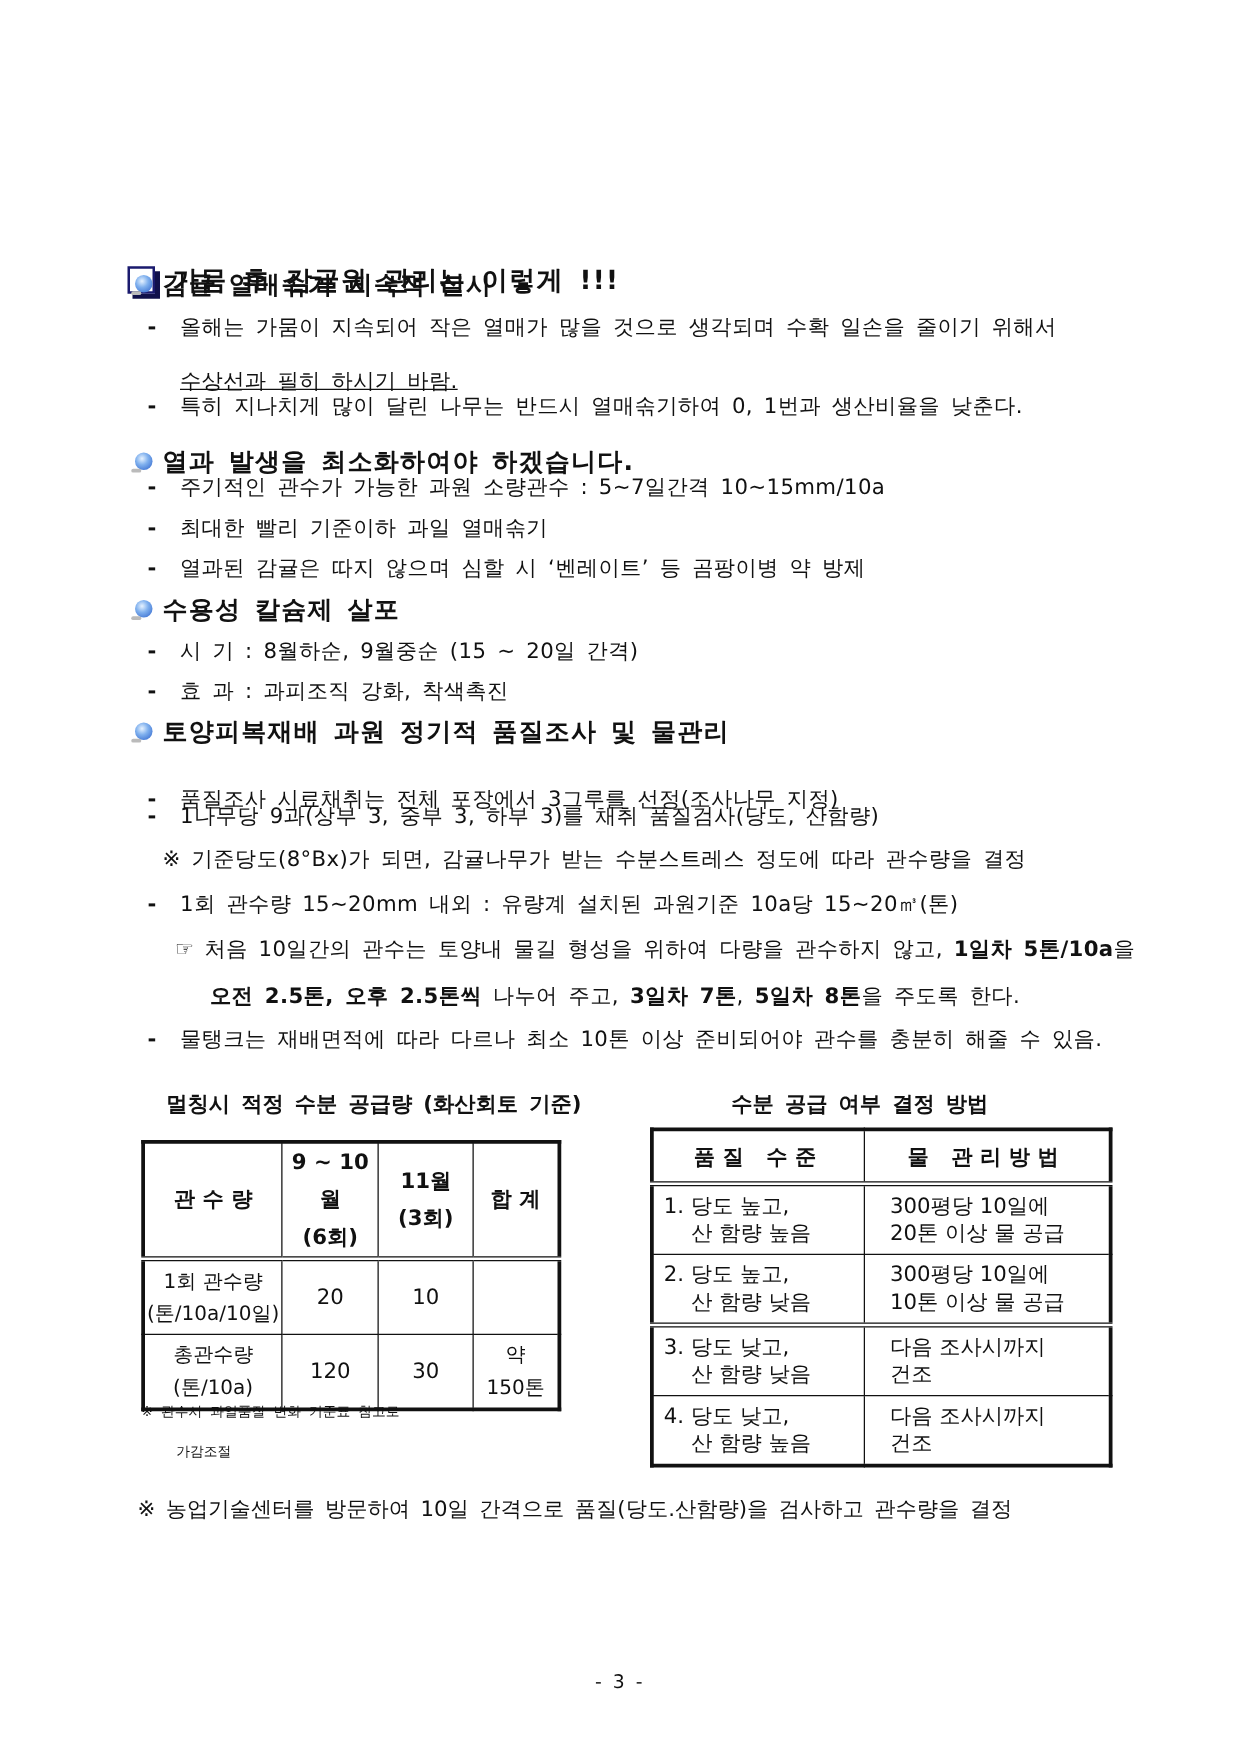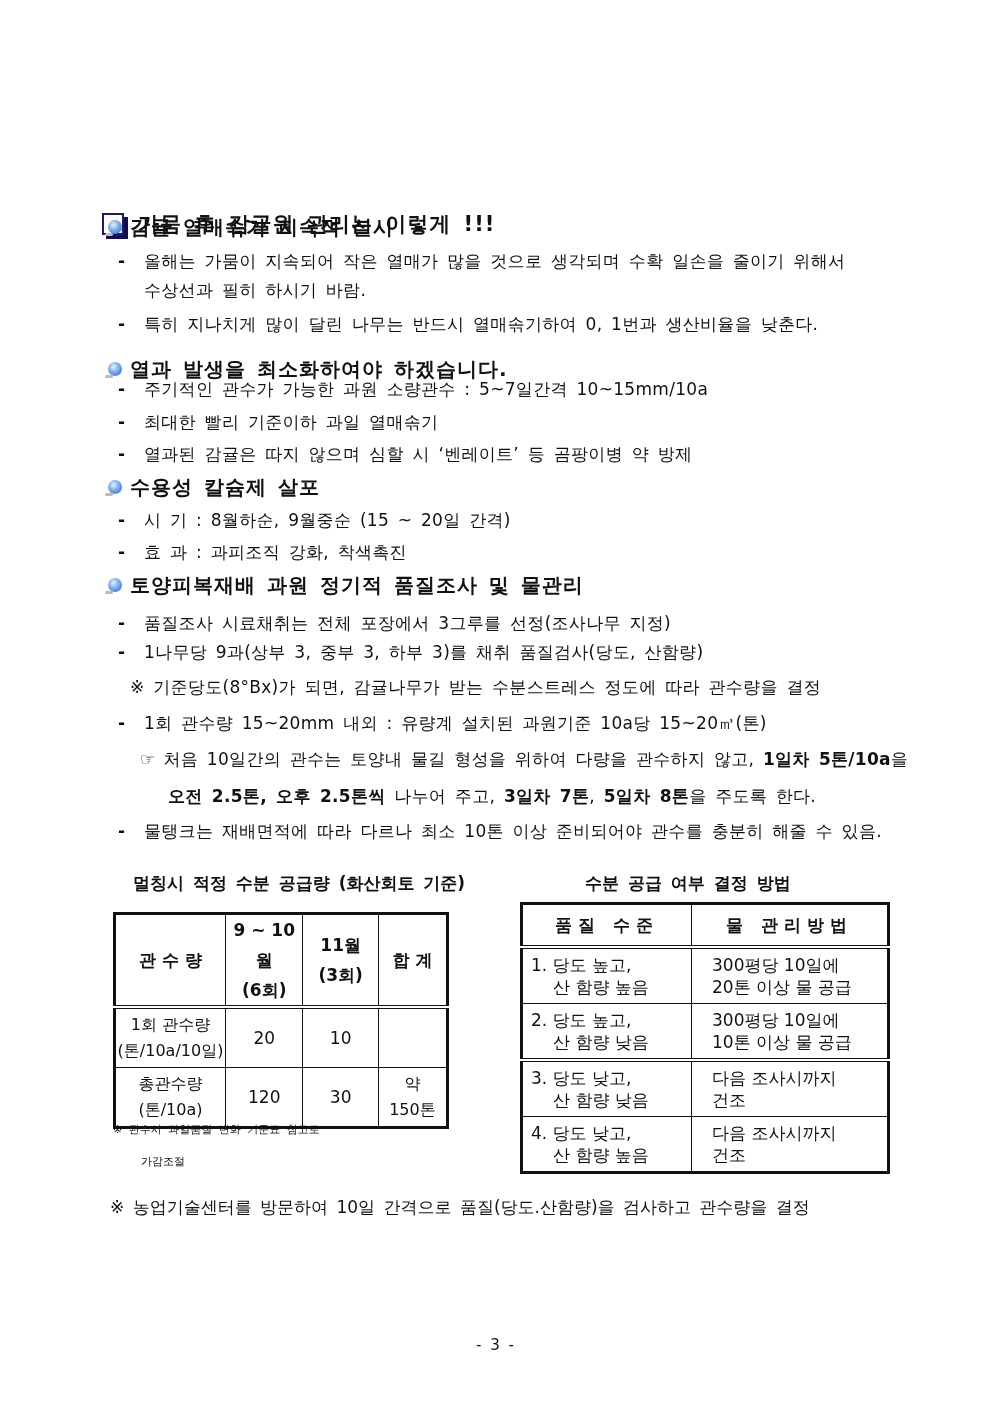--- a/index.html
+++ b/index.html
@@ -58,21 +58,21 @@
   <div class="main-title">
     <div class="checkbox-icon"></div>
     <span class="main-title-text">가뭄 후 감귤원 관리는 이렇게 !!!</span>
   </div>
 
   <div class="section" style="top:212px;">
     <span class="bullet-icon"></span>
     <span class="section-text">감귤 열매솎기 지속적 실시</span>
   </div>
   <div class="line" style="left:118px; top:250px;"><span class="dash">-</span><span>올해는 가뭄이 지속되어 작은 열매가 많을 것으로 생각되며 수확 일손을 줄이기 위해서</span></div>
-  <div class="line" style="left:144px; top:279px;"><span>수상선과 필히 하시기 바람.</span></div>
+  <div class="line" style="left:144px; top:293px;text-decoration:underline;"><span>수상선과 필히 하시기 바람.</span></div>
   <div class="line" style="left:118px; top:313px;"><span class="dash">-</span><span>특히 지나치게 많이 달린 나무는 반드시 열매솎기하여 0, 1번과 생산비율을 낮춘다.</span></div>
 
   <div class="section" style="top:354px;">
     <span class="bullet-icon"></span>
     <span class="section-text">열과 발생을 최소화하여야 하겠습니다.</span>
   </div>
   <div class="line" style="left:118px; top:378px;"><span class="dash">-</span><span>주기적인 관수가 가능한 과원 소량관수 : 5~7일간격 10~15mm/10a</span></div>
   <div class="line" style="left:118px; top:411px;"><span class="dash">-</span><span>최대한 빨리 기준이하 과일 열매솎기</span></div>
   <div class="line" style="left:118px; top:443px;"><span class="dash">-</span><span>열과된 감귤은 따지 않으며 심할 시 ‘벤레이트’ 등 곰팡이병 약 방제</span></div>
 
@@ -80,21 +80,21 @@
     <span class="bullet-icon"></span>
     <span class="section-text">수용성 칼슘제 살포</span>
   </div>
   <div class="line" style="left:118px; top:509px;"><span class="dash">-</span><span>시 기 : 8월하순, 9월중순 (15 ~ 20일 간격)</span></div>
   <div class="line" style="left:118px; top:541px;"><span class="dash">-</span><span>효 과 : 과피조직 강화, 착색촉진</span></div>
 
   <div class="section" style="top:570px;">
     <span class="bullet-icon"></span>
     <span class="section-text">토양피복재배 과원 정기적 품질조사 및 물관리</span>
   </div>
-  <div class="line" style="left:118px; top:612px;"><span class="dash">-</span><span>품질조사 시료채취는 전체 포장에서 3그루를 선정(조사나무 지정)</span></div>
+  <div class="line" style="left:118px; top:628px;"><span class="dash">-</span><span>품질조사 시료채취는 전체 포장에서 3그루를 선정(조사나무 지정)</span></div>
   <div class="line" style="left:118px; top:641px;"><span class="dash">-</span><span>1나무당 9과(상부 3, 중부 3, 하부 3)를 채취 품질검사(당도, 산함량)</span></div>
   <div class="line" style="left:130px; top:676px;"><span>※ 기준당도(8°Bx)가 되면, 감귤나무가 받는 수분스트레스 정도에 따라 관수량을 결정</span></div>
   <div class="line" style="left:118px; top:712px;"><span class="dash">-</span><span>1회 관수량 15~20mm 내외 : 유량계 설치된 과원기준 10a당 15~20㎥(톤)</span></div>
 
   <div class="line" style="left:140px; top:748px;">
     <span style="margin-right:8px;">☞</span><span>처음 10일간의 관수는 토양내 물길 형성을 위하여 다량을 관수하지 않고,</span>
     <span class="b">1일차 5톤/10a</span><span>을</span>
   </div>
   <div class="line" style="left:168px; top:785px;">
     <span class="b">오전 2.5톤, 오후 2.5톤씩</span>

